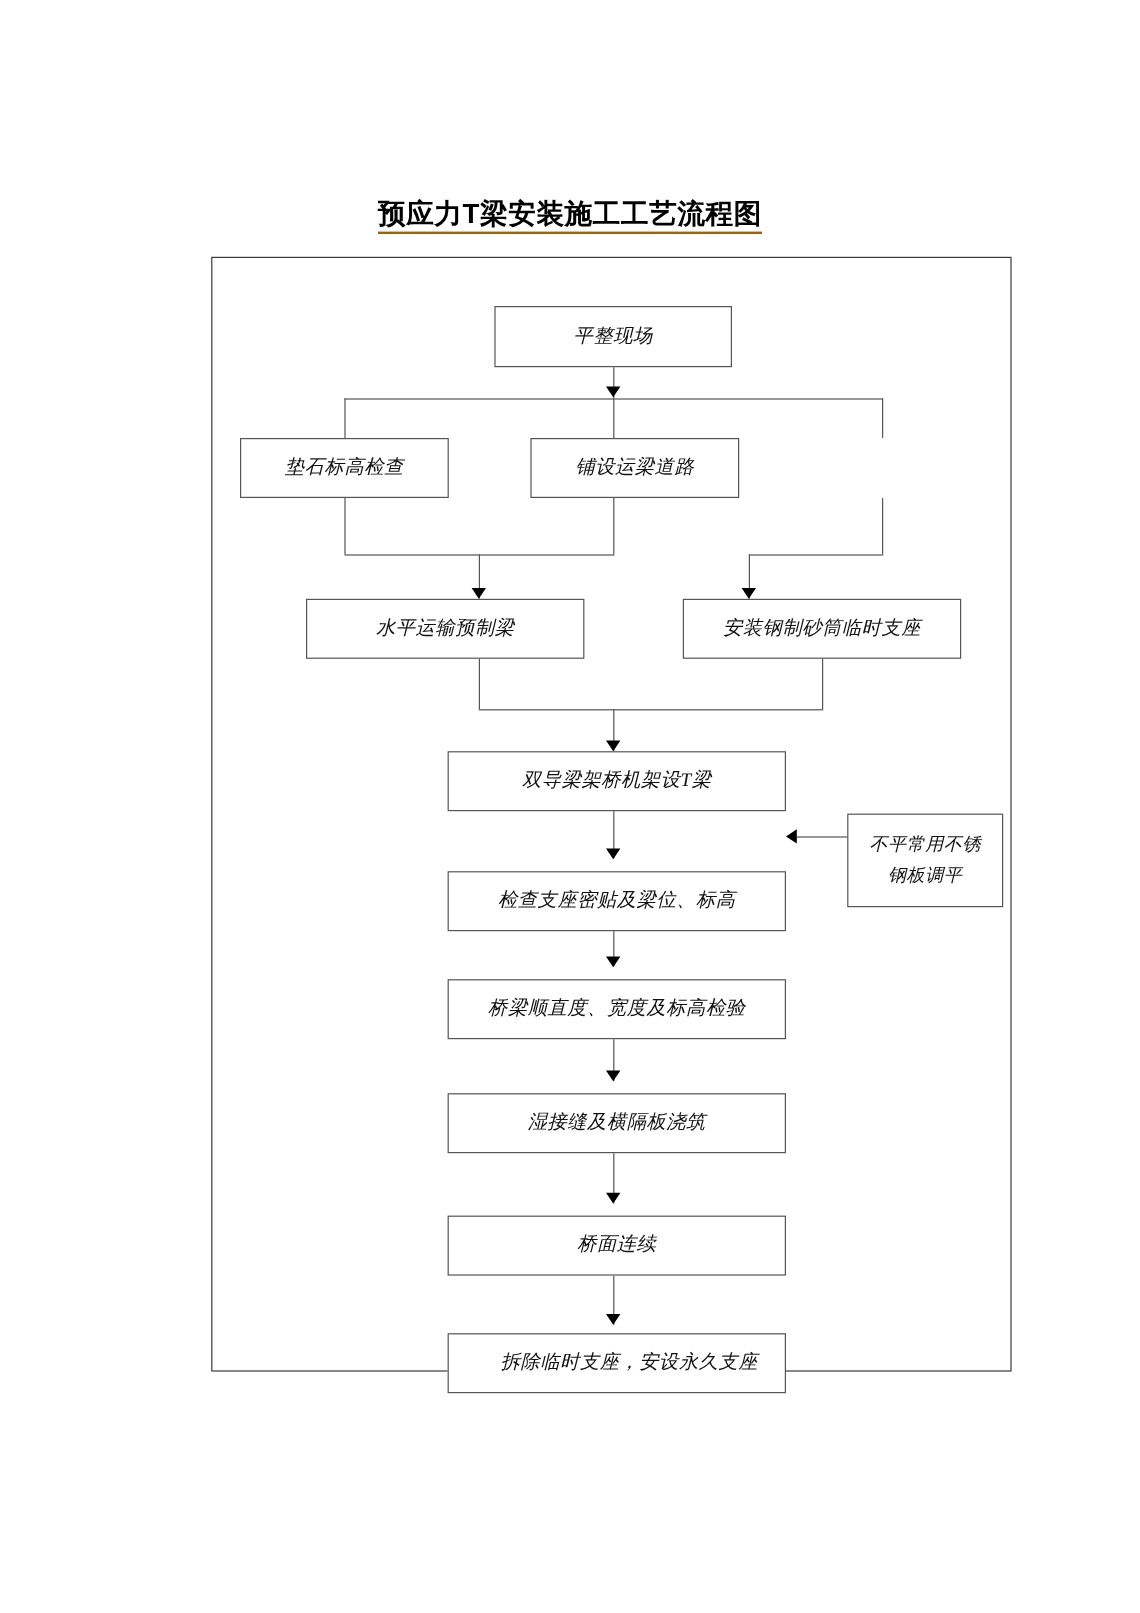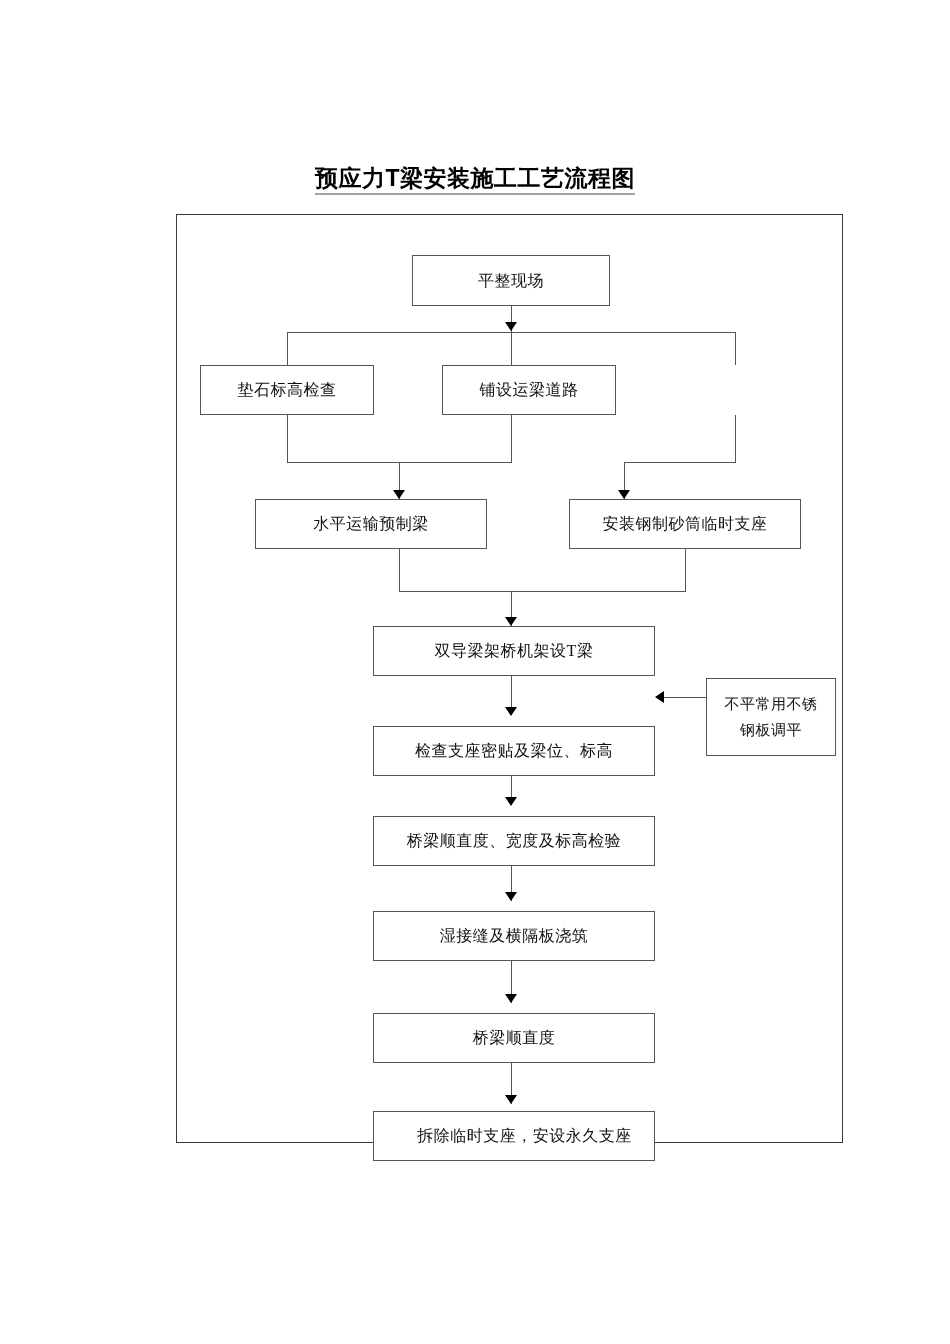--- a/index.html
+++ b/index.html
@@ -22,21 +22,21 @@
     left: 0;
     top: 163px;
     width: 950px;
     text-align: center;
     font-size: 23px;
     font-weight: bold;
     letter-spacing: 0.5px;
     font-family: "Liberation Sans", "DejaVu Sans", sans-serif;
   }
   #doc-title span.title-text {
-    border-bottom: 2px solid #a3a3a3;
+    border-bottom: 2px solid #a16207;
     padding-bottom: 2px;
   }
 
   
   #outer-frame {
     position: absolute;
     left: 176px;
     top: 214px;
     width: 667px;
     height: 929px;
@@ -52,20 +52,21 @@
     border: 1px solid #555555;
     background: #ffffff;
     display: flex;
     align-items: center;
     justify-content: center;
     text-align: center;
     font-size: 16px;
     line-height: 1.45;
     letter-spacing: 0.5px;
     color: #111;
+    font-style: italic;
   }
   .node.two-line {
     flex-direction: column;
     line-height: 1.75;
   }
 
   
   .vline {
     position: absolute;
     width: 1px;
@@ -177,21 +178,21 @@
   <div class="arrow-down" style="left:328px; top:677px;"></div>
 
   <div class="node" style="left:196px; top:696px; width:282px; height:50px;">
     <span>湿接缝及横隔板浇筑</span>
   </div>
 
   <div class="vline" style="left:334px; top:746px; height:42px;"></div>
   <div class="arrow-down" style="left:328px; top:779px;"></div>
 
   <div class="node" style="left:196px; top:798px; width:282px; height:50px;">
-    <span>桥梁顺直度</span>
+    <span>桥面连续</span>
   </div>
 
   <div class="vline" style="left:334px; top:848px; height:41px;"></div>
   <div class="arrow-down" style="left:328px; top:880px;"></div>
 
   <div class="node" style="left:196px; top:896px; width:282px; height:50px;padding-left:21px;">
     <span>拆除临时支座，安设永久支座</span>
   </div>
 
 </div>

